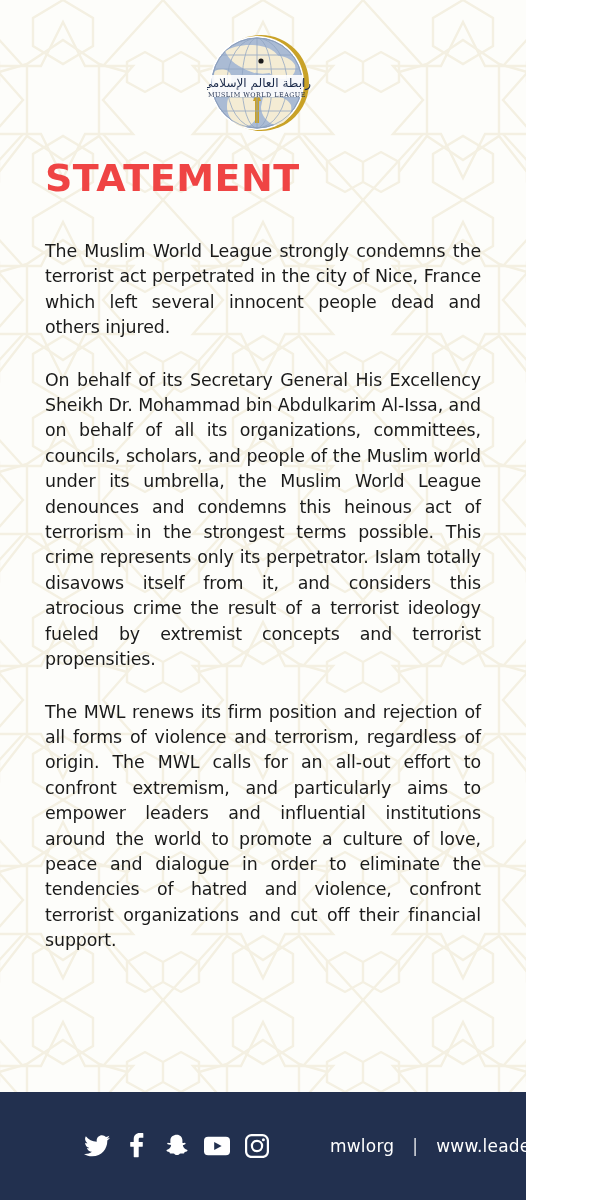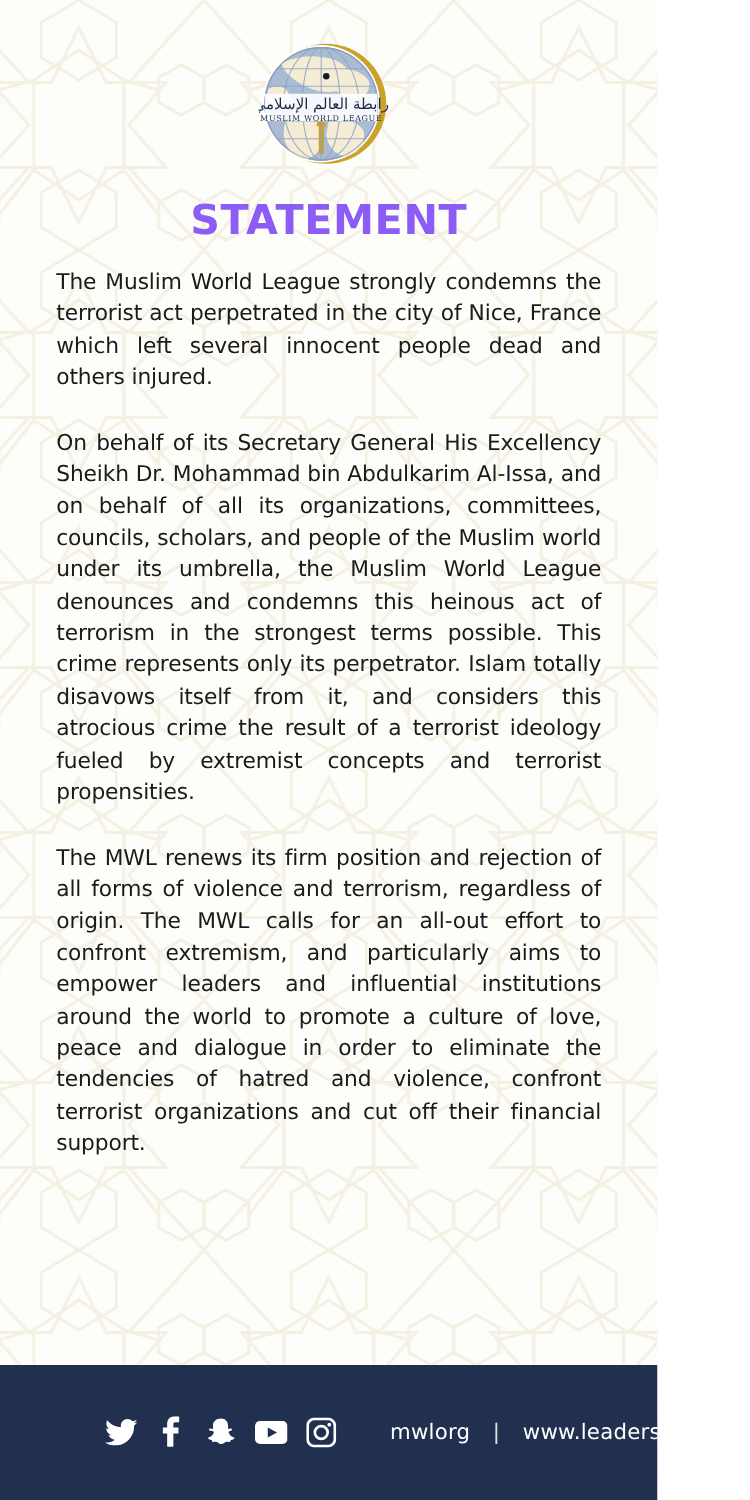--- a/index.html
+++ b/index.html
@@ -48,33 +48,33 @@
   }
   .logo {
     width: 112px;
     height: 104px;
     position: relative;
   }
   .logo svg { display: block; }
 
   
   .title {
-    text-align: center;
-    color: #8b5cf6;
+    text-align: left;
+    color: #ef4444;
     font-family: "DejaVu Sans", sans-serif;
     font-weight: bold;
-    font-size: 33px;
+    font-size: 38px;
     letter-spacing: 0.5px;
     margin: 24px 0 0 0;
     line-height: 1;
   }
 
   
   .body-copy {
-    margin-top: 22px;
+    margin-top: 42px;
   }
   .body-copy p {
     margin: 0 0 27px 0;
     font-family: "DejaVu Sans", sans-serif;
     font-size: 17.4px;
     line-height: 25.4px;
     color: #1a1a1a;
     text-align: justify;
     text-justify: inter-word;
     letter-spacing: -0.1px;
@@ -104,21 +104,21 @@
     width: 26px;
     height: 26px;
     display: flex;
     align-items: center;
     justify-content: center;
   }
   .social-icon svg { display: block; fill: #ffffff; }
   .footer-links {
     display: flex;
     align-items: flex-start;
-    margin-left: 42px;
+    margin-left: 60px;
     color: #ffffff;
     font-family: "DejaVu Sans", sans-serif;
     font-size: 17px;
     letter-spacing: 0.2px;
   }
   .footer-sep {
     margin: 0 18px;
     color: #ffffff;
     opacity: 0.85;
     font-size: 17px;

